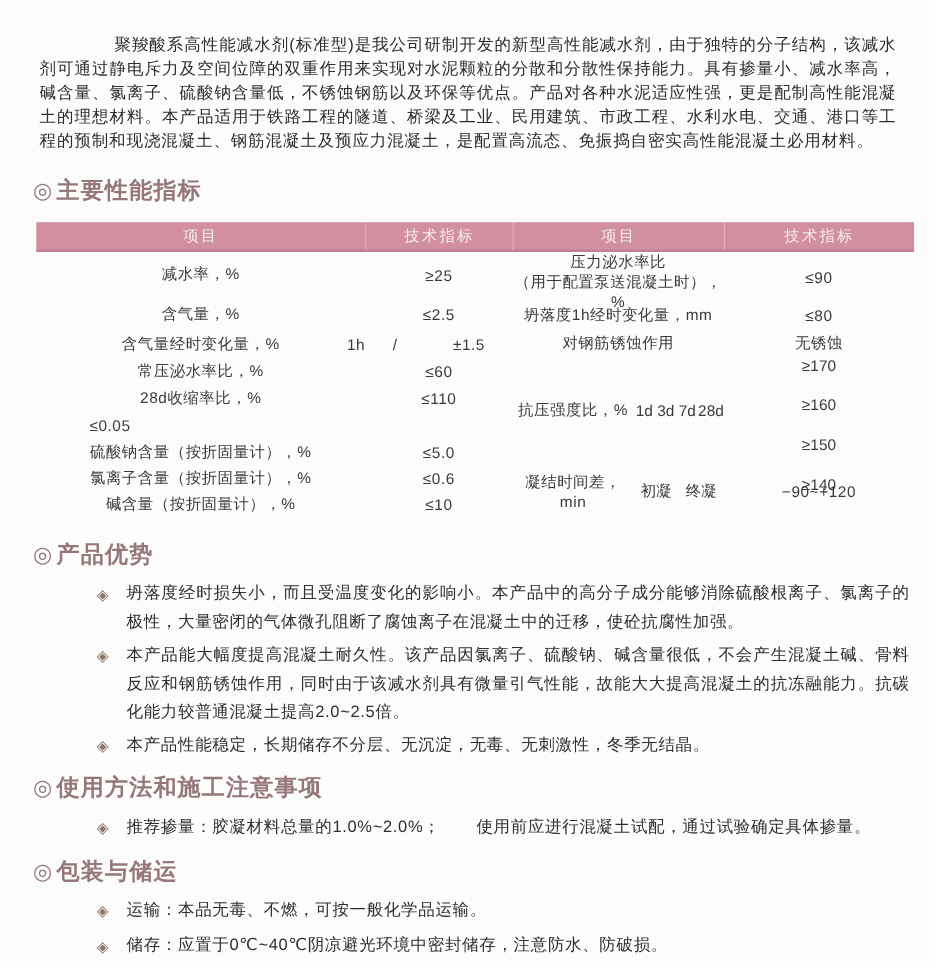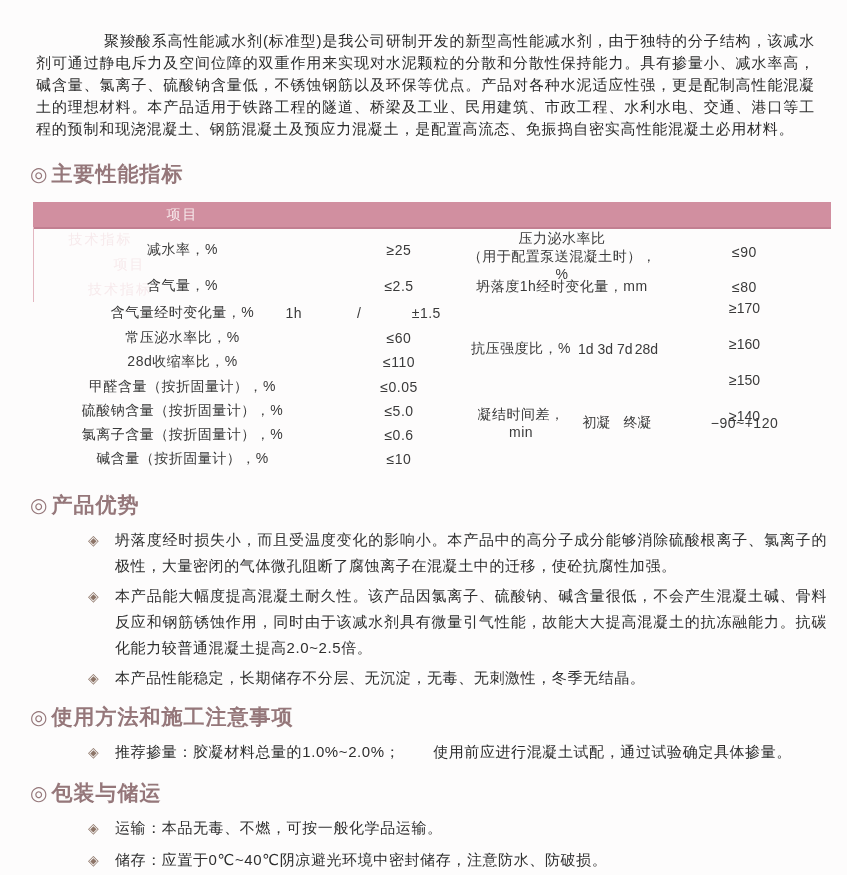--- a/index.html
+++ b/index.html
@@ -45,21 +45,20 @@
   .perf-table { width:798px; margin:14px 0 0 33px; font-size:14px; color:#3a3a3a; }
   .thead {
     display:flex;
     background:#d18fa0;
     color:#f7eaec;
     height:25px;
     line-height:25px;
     text-align:center;
     border-bottom:2px solid #c27f91;
     letter-spacing:2px;
-    flex-direction:column;
   }
   .th { box-sizing:border-box; }
   .th-1 { width:299px; }
   .th-2 { width:134px; border-left:1px solid #e3b7c1; }
   .th-3 { width:192px; border-left:1px solid #e3b7c1; }
   .th-4 { width:173px; border-left:1px solid #e3b7c1; }
 
   .tbody { display:flex; }
   .tleft  { width:433px; }
   .tright { width:365px; }
@@ -77,21 +76,21 @@
   .slbl { width:110px; }
   .subcol { width:82px; display:flex; flex-direction:row; }
   .subcol > div { flex:1; display:flex; align-items:center; justify-content:center; }
   .valcol { width:173px; display:flex; flex-direction:column;gap:20px; }
   .valcol > div { flex:1; display:flex; align-items:center; justify-content:center; }
   
   .rh42{height:42px} .rh45{height:45px} .rh30{height:30px} .rh26{height:26px}
   .rh25{height:25px} .rh24{height:24px} .rh98{height:98px} .rh49{height:49px}
   
   .lbl.split { position:relative; }
-  .lbl.split .sub1h { position:absolute; right:30px; }
+  .lbl.split .sub1h { position:absolute; right:0; }
   .val.split2 { justify-content:space-around; }
   
   .twoline { flex-direction:column; justify-content:flex-start; line-height:18px; }
 
   
   .bullet-list { list-style:none; margin:8px 0 0 0; padding:0 20px 0 88px; }
   .bullet-list li {
     position:relative;
     padding-left:27px;
     font-size:15px;
@@ -151,21 +150,20 @@
         </div>
         <div class="trow rh25">
           <div class="c lbl">常压泌水率比，%</div>
           <div class="c val">≤60</div>
         </div>
         <div class="trow rh24">
           <div class="c lbl">28d收缩率比，%</div>
           <div class="c val">≤110</div>
         </div>
         <div class="trow rh25">
-          <div class="c lbl">甲醛含量（按折固量计），%</div>
           <div class="c val">≤0.05</div>
         </div>
         <div class="trow rh24">
           <div class="c lbl">硫酸钠含量（按折固量计），%</div>
           <div class="c val">≤5.0</div>
         </div>
         <div class="trow rh24">
           <div class="c lbl">氯离子含量（按折固量计），%</div>
           <div class="c val">≤0.6</div>
         </div>
@@ -179,20 +177,24 @@
         <div class="trow rh45">
           <div class="c lbl2 twoline">
             <span>压力泌水率比</span>
             <span>（用于配置泵送混凝土时），%</span>
           </div>
           <div class="c val2">≤90</div>
         </div>
         <div class="trow rh26">
           <div class="c lbl2">坍落度1h经时变化量，mm</div>
           <div class="c val2">≤80</div>
+        </div>
+        <div class="trow rh24">
+          <div class="c lbl2">对钢筋锈蚀作用</div>
+          <div class="c val2">无锈蚀</div>
         </div>
         <div class="trow rh98">
           <div class="c slbl">抗压强度比，%</div>
           <div class="subcol">
             <div>1d</div>
             <div>3d</div>
             <div>7d</div>
             <div>28d</div>
           </div>
           <div class="valcol">

